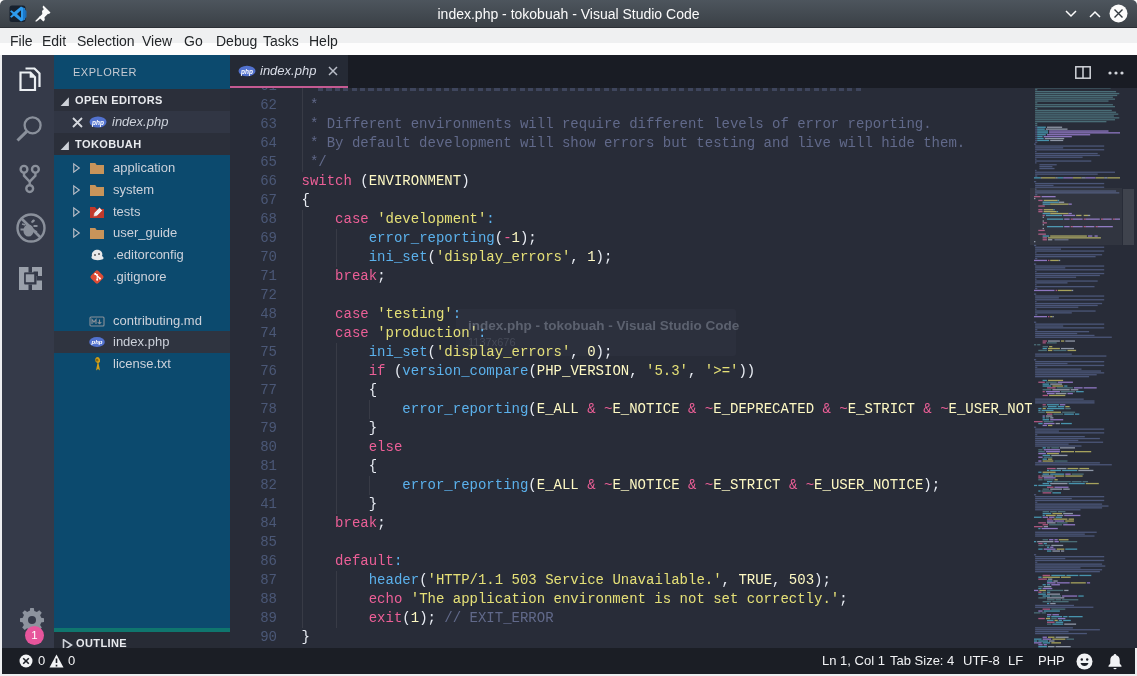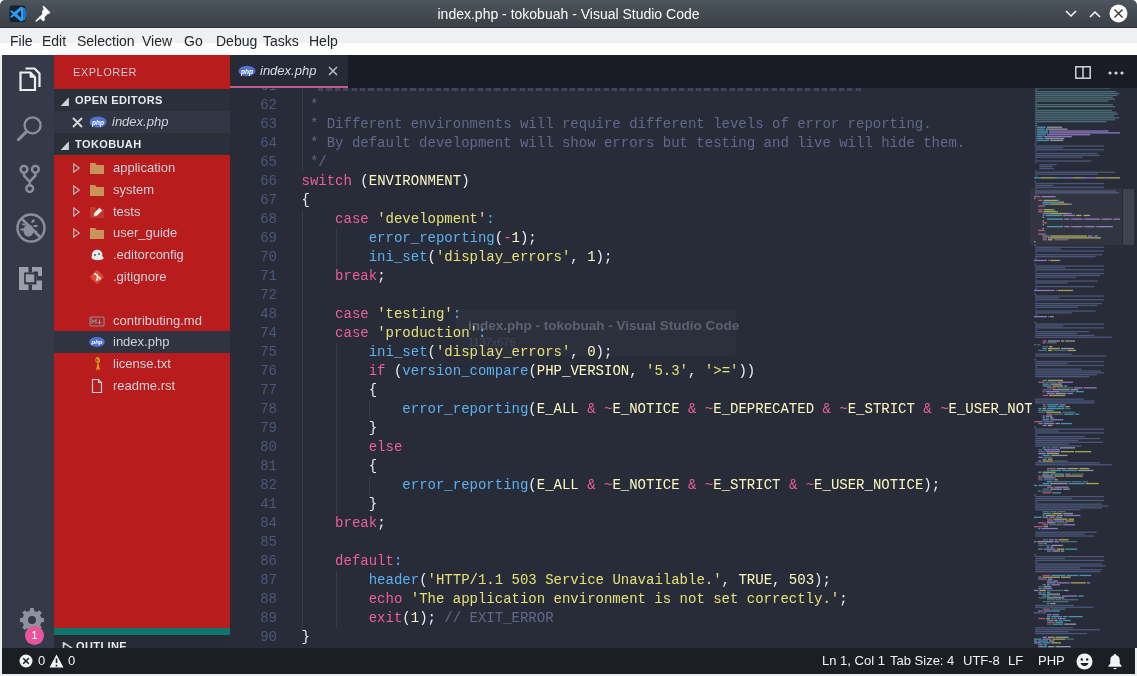--- a/index.html
+++ b/index.html
@@ -8,21 +8,21 @@
 #titlebar{left:0;top:0;width:1137px;height:28px;background:linear-gradient(#4d555d,#3a4046);border-radius:5px 5px 0 0;border-bottom:1px solid #2c3036}
 #title{left:0;right:0;top:0;height:28px;line-height:28px;text-align:center;color:#fbfbfb;font-size:14px}
 
 #menubar{left:0;top:28px;width:1137px;height:15px;background:#eff0f1}
 #menubar span{position:absolute;top:0;height:27px;line-height:27px;font-size:14px;color:#232629}
 
 .lb{background:#edeef0}
 
 #actbar{left:2px;top:55px;width:52px;height:593px;background:#353a49}
 
-#sidebar{left:54px;top:55px;width:176px;height:593px;background:#b91c1c;overflow:hidden}
+#sidebar{left:54px;top:55px;width:176px;height:593px;background:#0c4a6e;overflow:hidden}
 #sidebar .hdr{position:absolute;left:0;width:176px;height:22px;background:#2b2f3a;color:#e8eaee;font-weight:bold;font-size:11px;line-height:22px;letter-spacing:.4px}
 #sidebar .row{position:absolute;left:0;width:176px;height:22px;line-height:22px;color:#ccd1da;font-size:13px}
 #sidebar .row .lbl{position:absolute;left:59px;top:0}
 #sidebar .ic{position:absolute;left:35px;top:3px;width:16px;height:16px}
 #sidebar .tw{position:absolute;left:17px;top:5px;width:11px;height:12px}
 
 #editor{left:230px;top:55px;width:907px;height:593px;background:#191c24}
 #tabbar{left:0;top:0;width:907px;height:33px}
 #tab1{left:0;top:0;width:118px;height:33px;background:#252a35;border-bottom:2px solid #c45a92;color:#d8dce6;font-size:13px;font-style:italic;line-height:31px}
 #codearea{left:0;top:33px;width:907px;height:560px;background:#282c38;overflow:hidden}
@@ -239,29 +239,22 @@
         </svg>
         <span class="lbl">index.php</span>
       </div>
 <div class="row" style="top:298px">
         <svg class="ic" viewBox="0 0 16 16">
           <path d="M8 1 a3.2 3.2 0 0 1 1.5 6 l1.5 7.5 -2-1.5 -2 1.5 L8.5 7 A3.2 3.2 0 0 1 8 1 z" fill="#d4a017"></path>
           <circle cx="8" cy="4.2" r="1.4" fill="#8a6a10"></circle>
         </svg>
         <span class="lbl">license.txt</span>
       </div>
-<div class="row" style="top:320px">
-        <svg class="ic" viewBox="0 0 16 16">
-          <path d="M3.5 1.5 h6 l3 3 v10 h-9 z" fill="none" stroke="#c9cdd4" stroke-width="1.2"></path>
-          <path d="M9.5 1.5 v3 h3" fill="none" stroke="#c9cdd4" stroke-width="1.2"></path>
-        </svg>
-        <span class="lbl">readme.rst</span>
-      </div>
-
- <div class="hdr" style="top:573px;background:#272b35;border-top:7px solid #0f766e">
+
+ <div class="hdr" style="top:573px;background:#272b35;border-top:4px solid #0f766e">
         <svg class="tw" style="left:8px;top:6.5px" width="8" height="9" viewBox="0 0 8 9">
           <path d="M1 0.5 L7 4.5 L1 8.5 Z" fill="none" stroke="#cdd1d8" stroke-width="1.2"></path>
         </svg>
         <span style="position:absolute;left:22px">OUTLINE</span>
       </div>
 </div>
 
 <div class="abs" id="editor">
  <div class="abs" id="tabbar"></div>
  <div class="abs" id="tab1">

